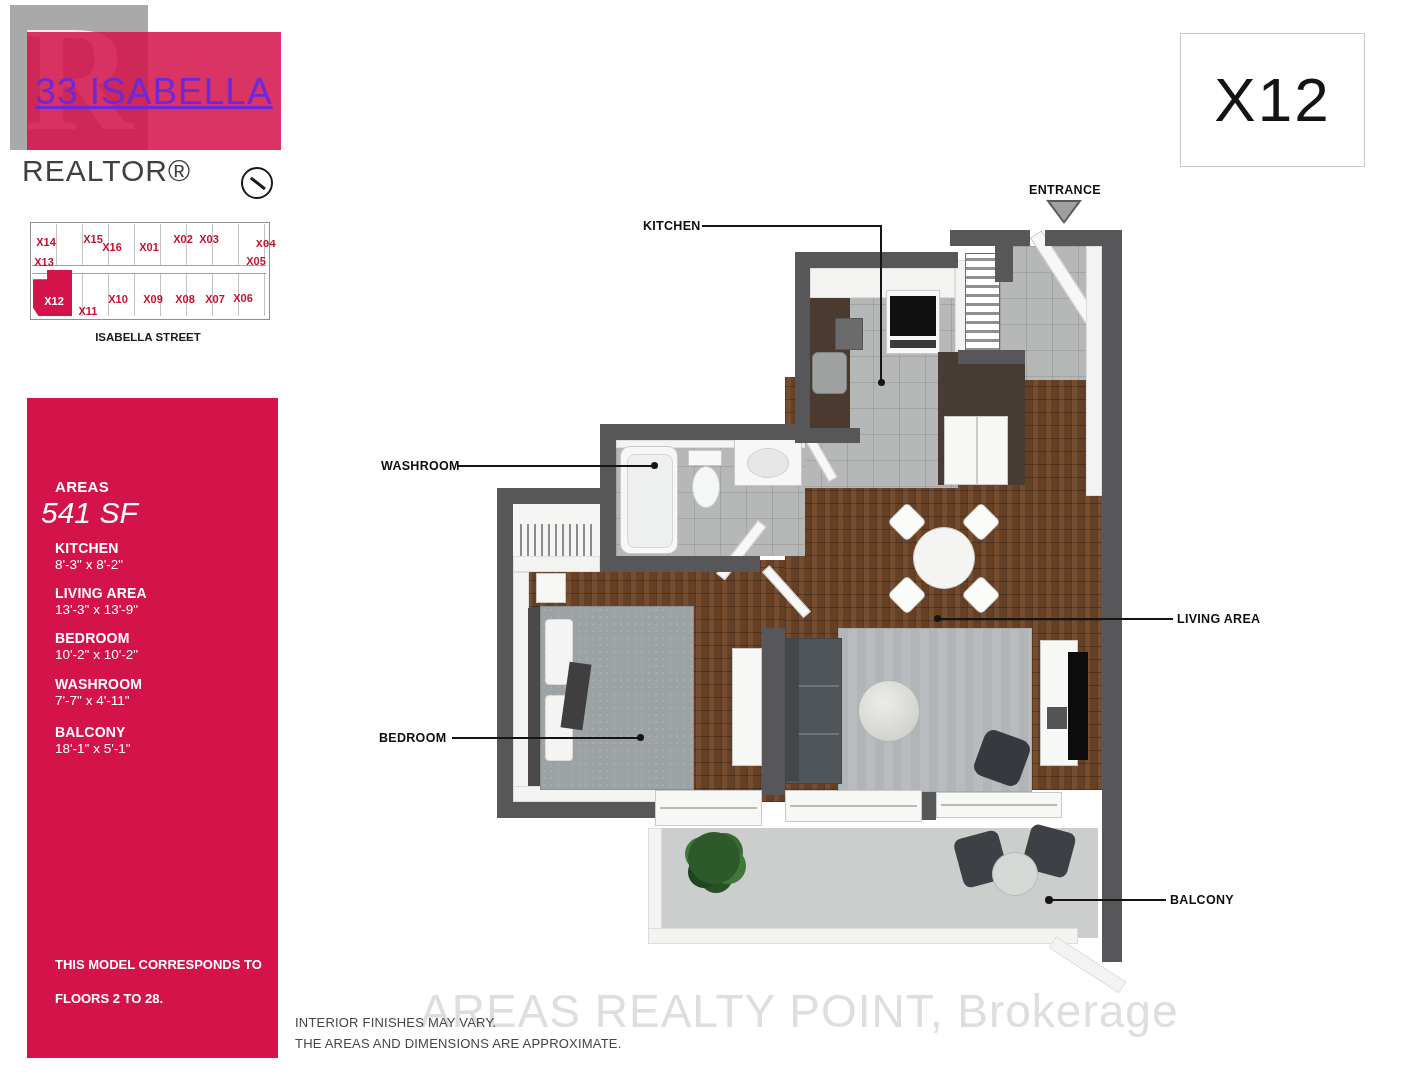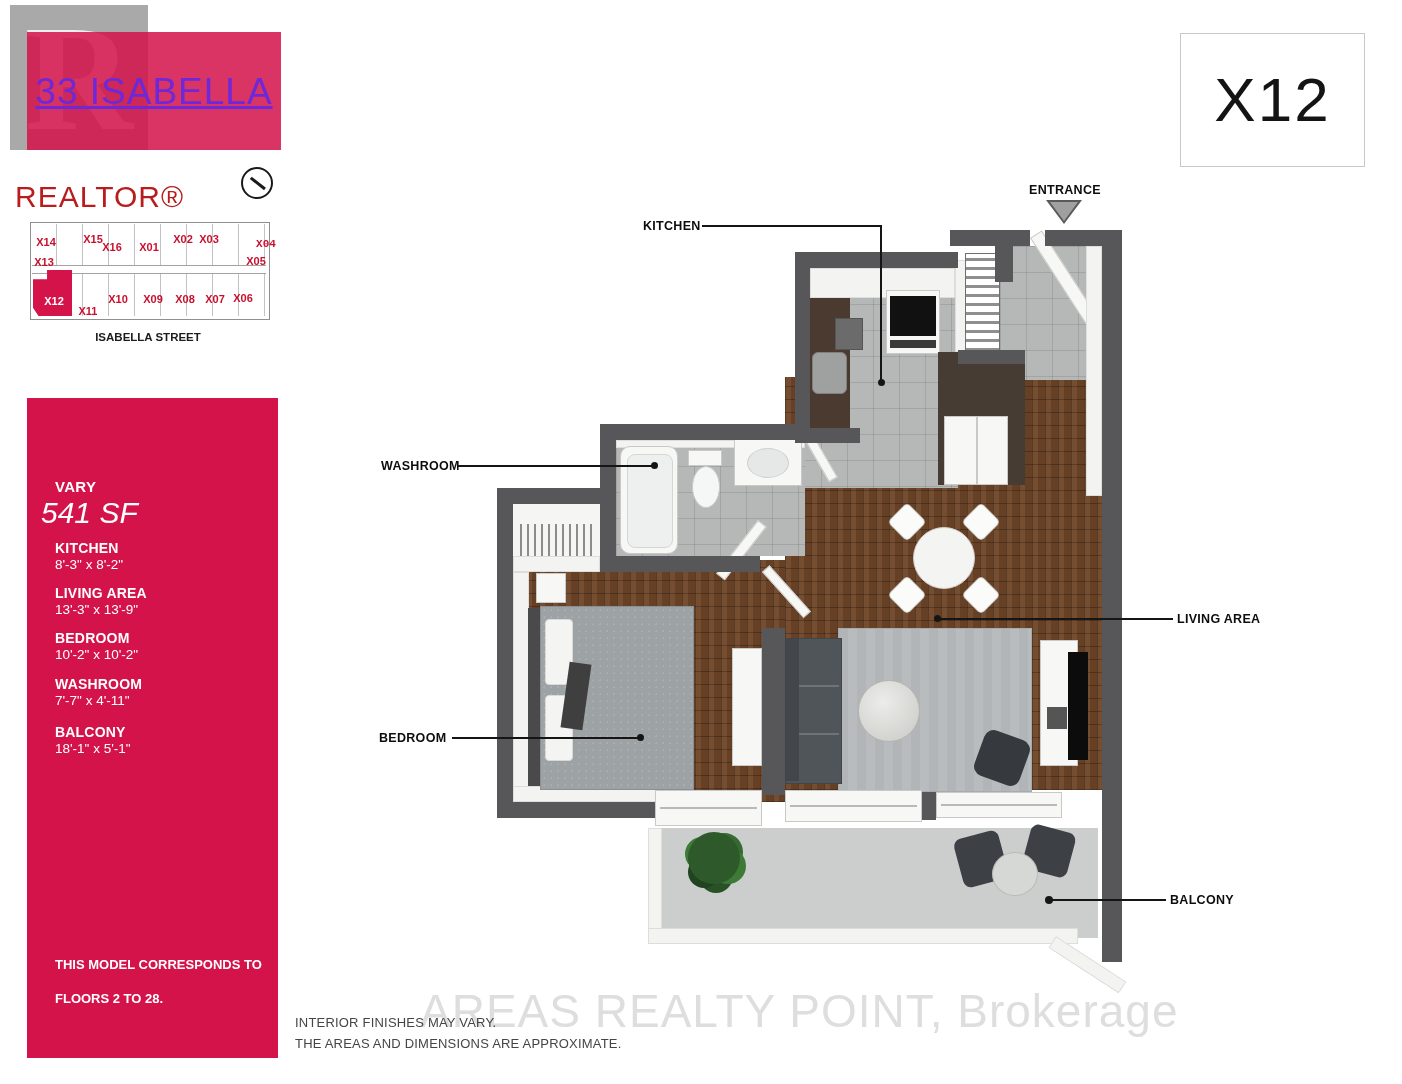--- a/index.html
+++ b/index.html
@@ -6,21 +6,21 @@
   #page{position:relative;width:1402px;height:1084px;background:#fff;overflow:hidden;
         font-family:"Liberation Sans",sans-serif;}
   .abs{position:absolute;}
   
   .logo-gray{left:10px;top:5px;width:138px;height:145px;background:#a9a9a9;overflow:hidden;}
   .logo-r{width:100%;height:100%;display:flex;align-items:center;justify-content:center;
           font:700 150px/1 "Liberation Serif",serif;color:#efefef;}
   .title-box{left:27px;top:32px;width:254px;height:118px;background:rgba(211,19,74,.86);
              display:flex;align-items:center;justify-content:center;}
   .title-box span{font:400 37px/1 "Liberation Sans",sans-serif;color:#6d28d9;letter-spacing:1px;white-space:nowrap;text-decoration:underline;}
-  .wordmark{left:15px;top:156px;font:400 30px/1 "Liberation Sans",sans-serif;color:#b91c1c;letter-spacing:1px;margin-top:26px;}
+  .wordmark{left:22px;top:156px;font:400 30px/1 "Liberation Sans",sans-serif;color:#404040;letter-spacing:1px;}
   .compass{left:241px;top:167px;width:28px;height:28px;border:2px solid #1a1a1a;border-radius:50%;}
   .needle{left:6px;top:13px;width:18px;height:2.5px;background:#1a1a1a;transform:rotate(38deg);}
   
   .kp-build{left:30px;top:222px;width:238px;height:96px;background:#fff;border:1.5px solid #8f8f8f;}
   .kp-corridor{left:32px;top:265px;width:234px;height:7px;border-top:1px solid #a3a3a3;border-bottom:1px solid #a3a3a3;}
   .kp-div{background-image:repeating-linear-gradient(90deg,#c2c2c2 0 1px,transparent 1px 26px);}
   .kp-x12{left:33px;top:270px;width:39px;height:46px;background:#d31349;
           clip-path:polygon(0 20%,36% 20%,36% 0,100% 0,100% 100%,14% 100%,0 82%);}
   .klabel{font:700 11px/1 "Liberation Sans",sans-serif;color:#c8102e;transform:translate(-50%,-50%);white-space:nowrap;}
   .klabel.white{color:#fff;}
@@ -96,21 +96,21 @@
   <div class="abs klabel" style="left:185px;top:299px;">X08</div>
   <div class="abs klabel" style="left:215px;top:299px;">X07</div>
   <div class="abs klabel" style="left:243px;top:298px;">X06</div>
   <div class="abs kp-street" style="left:148px;top:338px;">ISABELLA STREET</div>
 
   <div class="abs badge">
     <span>X12</span>
   </div>
 
   <div class="abs panel">
-    <div class="abs p-h" style="left:28px;top:81px;">VARY</div>
+    <div class="abs p-h" style="left:28px;top:81px;">AREAS</div>
     <div class="abs p-big" style="left:14px;top:100px;font-style:italic;">541 SF</div>
     <div class="abs p-rh" style="left:28px;top:143px;">KITCHEN</div>
     <div class="abs p-rd" style="left:28px;top:160px;">8'-3" x 8'-2"</div>
     <div class="abs p-rh" style="left:28px;top:188px;">LIVING AREA</div>
     <div class="abs p-rd" style="left:28px;top:205px;">13'-3" x 13'-9"</div>
     <div class="abs p-rh" style="left:28px;top:233px;">BEDROOM</div>
     <div class="abs p-rd" style="left:28px;top:250px;">10'-2" x 10'-2"</div>
     <div class="abs p-rh" style="left:28px;top:279px;">WASHROOM</div>
     <div class="abs p-rd" style="left:28px;top:296px;">7'-7" x 4'-11"</div>
     <div class="abs p-rh" style="left:28px;top:327px;">BALCONY</div>

